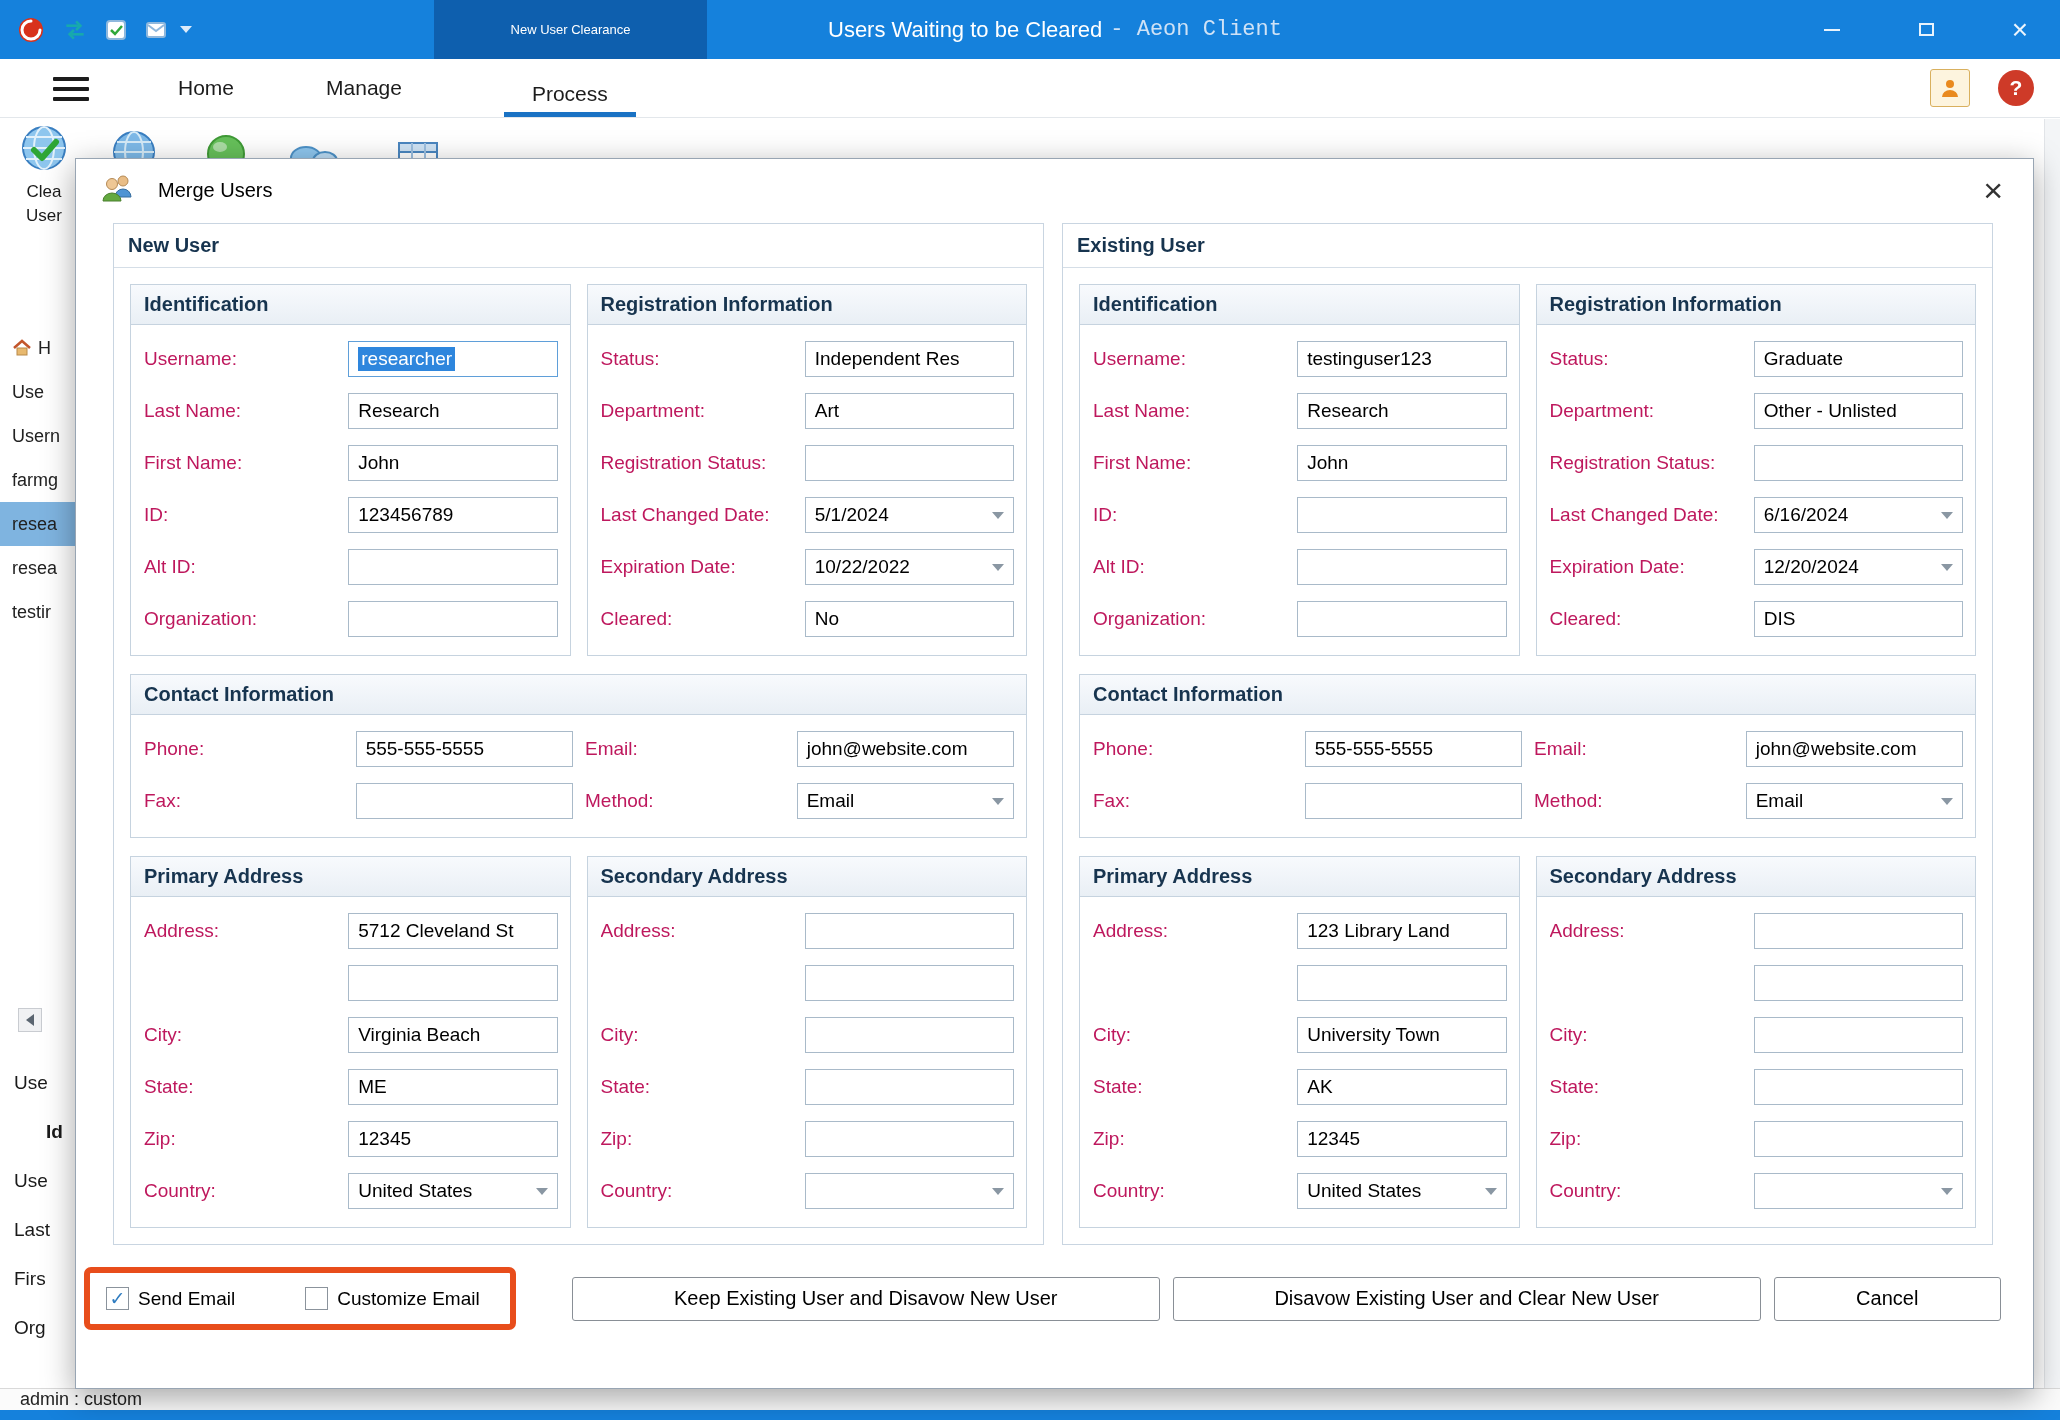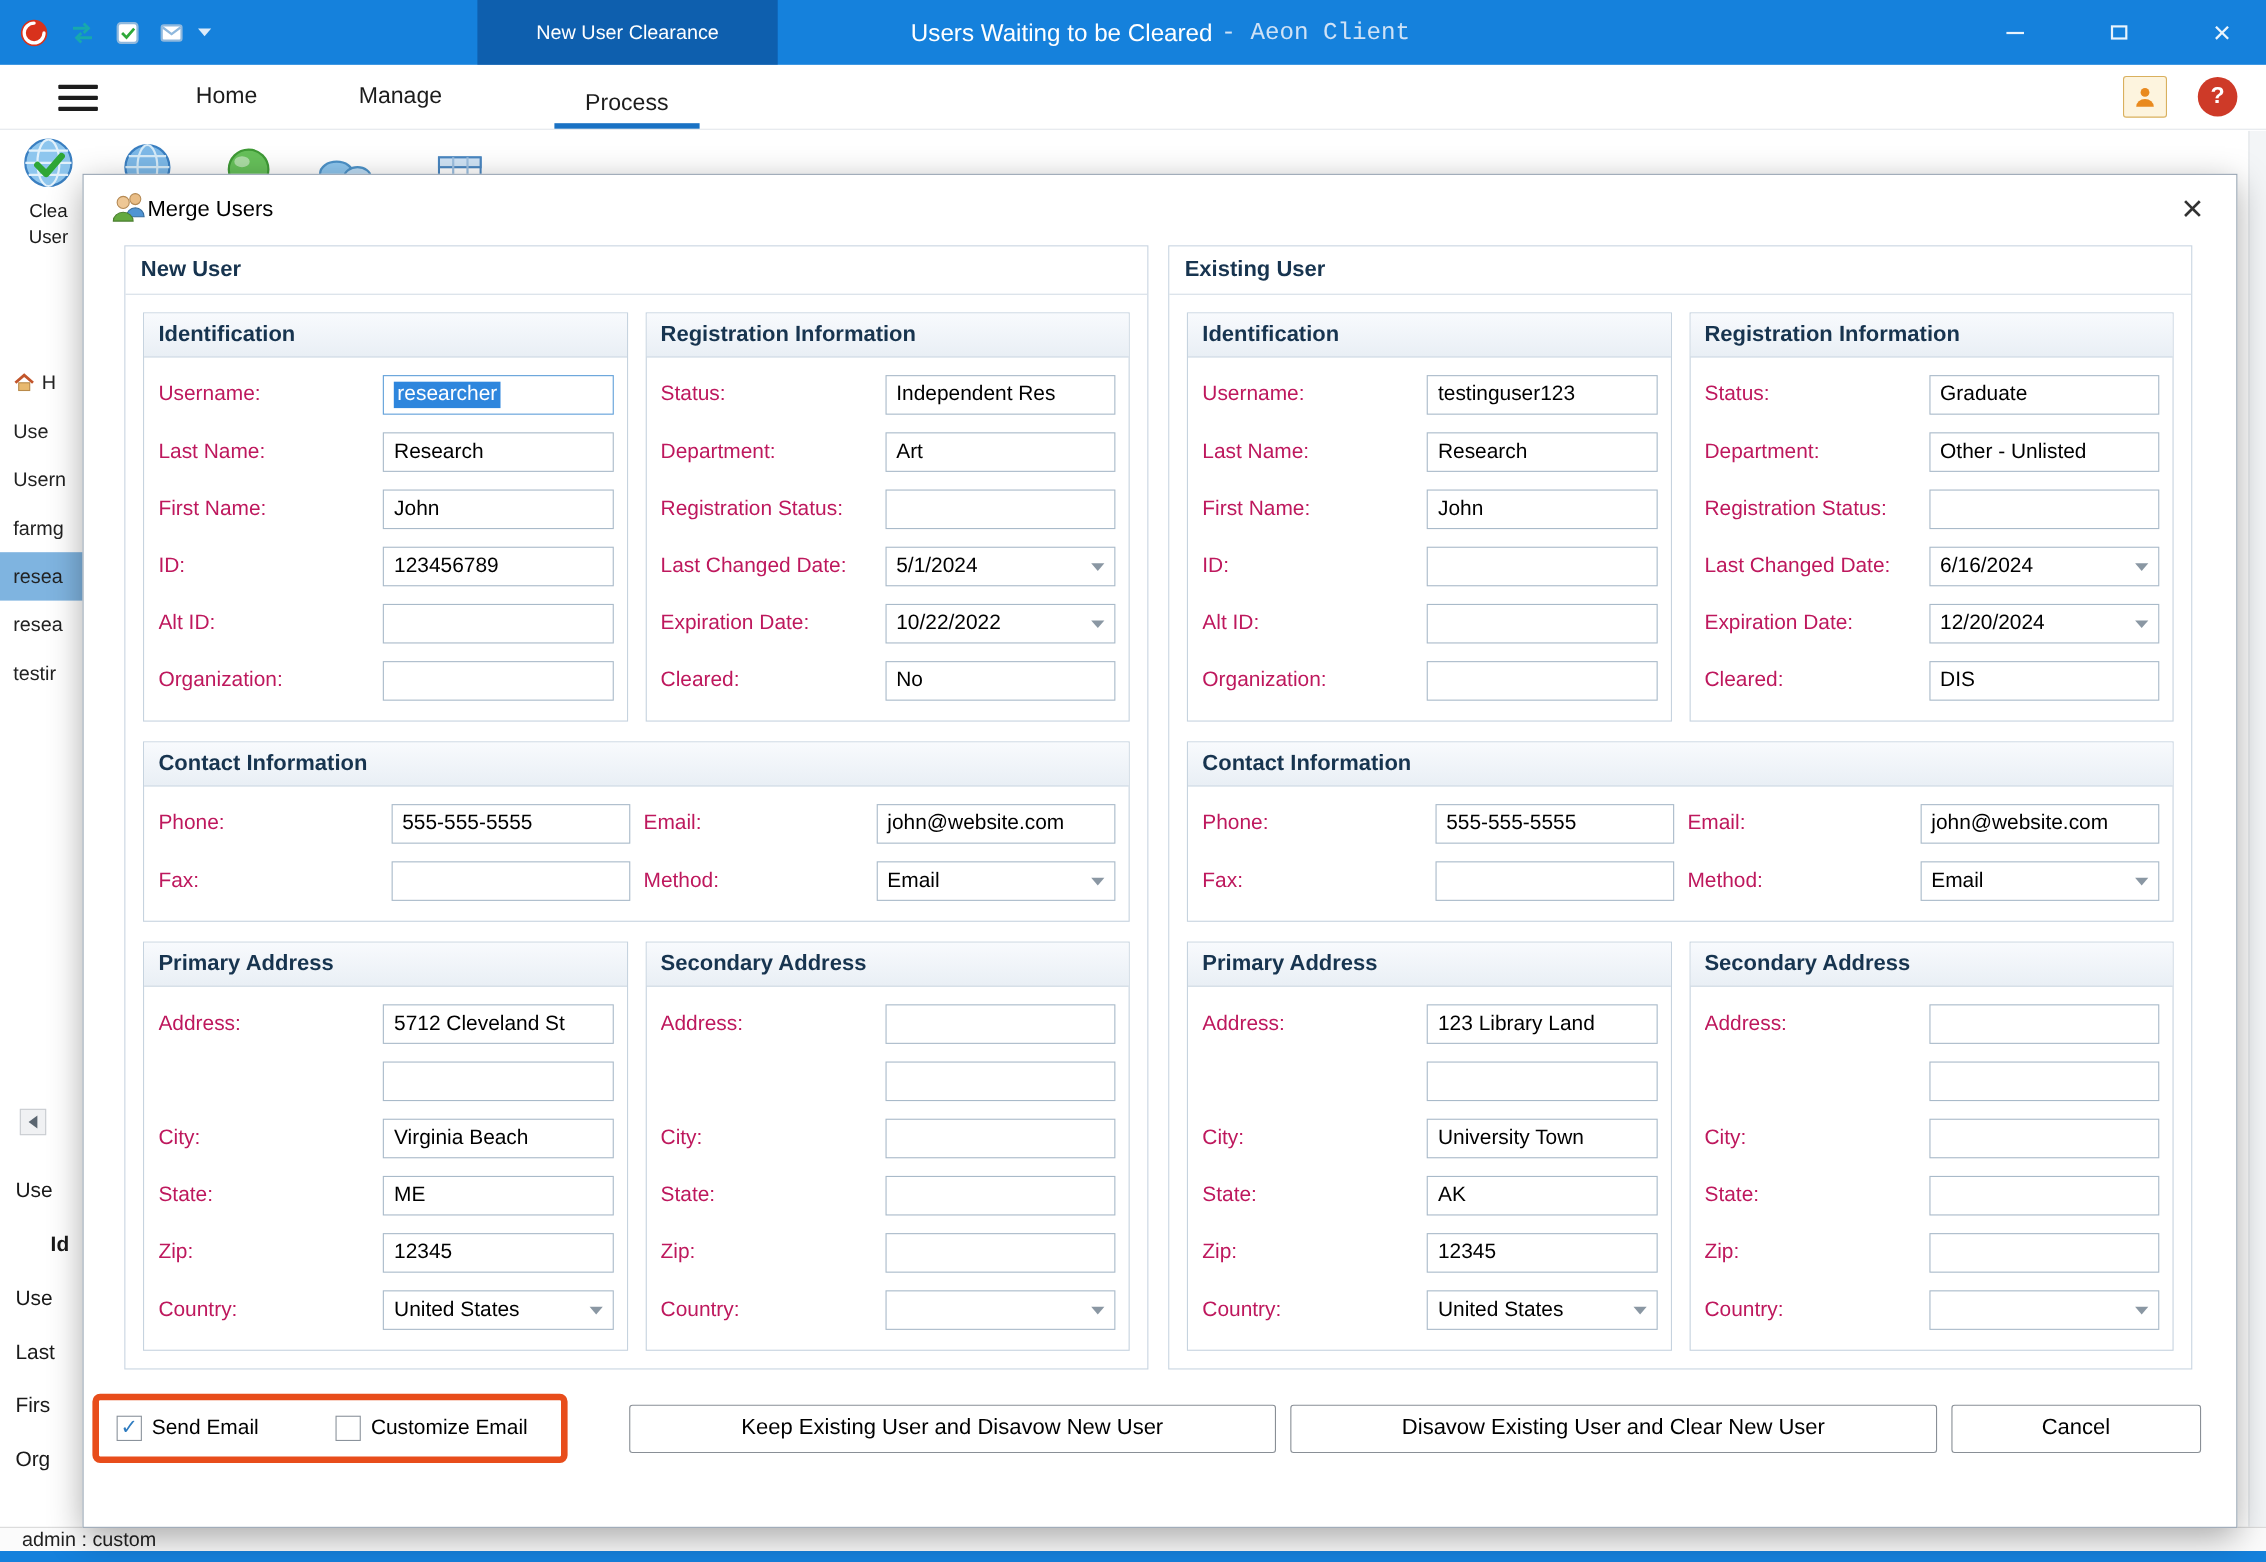--- a/index.html
+++ b/index.html
@@ -8,21 +8,21 @@
     width:2060px; height:1420px; position:relative; overflow:hidden;
     background:#ffffff; font-family:"Liberation Sans", sans-serif; color:#000;
   }
 
   
   .titlebar { position:absolute; left:0; top:0; width:2060px; height:59px; background:#1581dc; z-index:2; }
   .qat { position:absolute; left:16px; top:0; height:59px; display:flex; align-items:center; gap:16px; }
   .qat svg { display:block; }
   .qat-chevron { width:0; height:0; border-left:6px solid transparent; border-right:6px solid transparent; border-top:7px solid #dcebfa; margin-left:-4px; }
   .tb-tab { position:absolute; left:434px; top:0; width:273px; height:59px; background:#0e5fae; color:#fff;
-            display:flex; align-items:center; justify-content:center; font-size:18px; }
+            display:flex; align-items:center; justify-content:center; font-size:13px; }
   .tb-title { position:absolute; left:828px; top:0; height:59px; display:flex; align-items:center; color:#fff; font-size:22px; }
   .tb-app { color:#cfe2f6; margin-left:8px;font-family:Liberation Mono, monospace; }
   .win-controls { position:absolute; right:30px; top:0; height:59px; display:flex; align-items:center; gap:74px; }
   .win-btn { display:flex; align-items:center; justify-content:center; width:20px; height:30px; color:rgba(255,255,255,.92); }
   .glyph-min { width:16px; height:2px; background:rgba(255,255,255,.9); display:block; }
   .glyph-max { width:15px; height:13px; border:2px solid rgba(255,255,255,.9); display:block; }
   .glyph-close { font-size:28px; line-height:1; font-weight:300; }
 
   
   .ribbon { position:absolute; left:0; top:59px; width:2060px; height:59px; background:#fff; border-bottom:1px solid #e3e7eb; z-index:2; }
@@ -59,21 +59,21 @@
 
   
   .statusbar { position:absolute; left:0; right:0; top:1388px; height:22px; background:#fbfbfb; border-top:1px solid #d9d9d9;
                font-size:18px; color:#222; display:flex; align-items:center; padding-left:20px; z-index:1; }
   .bottom-strip { position:absolute; left:0; right:0; bottom:0; height:10px; background:#1581dc; z-index:1; }
 
   
   .dialog { position:absolute; left:75px; top:158px; width:1959px; height:1231px; background:#fff; border:1px solid #98a5b3;
             box-shadow:0 8px 30px rgba(0,0,0,.35); z-index:10; }
   .dialog-header { height:62px; display:flex; align-items:center; padding:0 26px; }
-  .dialog-title { font-size:20px; margin-left:0; color:#000; }
+  .dialog-title { font-size:20px; margin-left:24px; color:#000; }
   .dialog-close { margin-left:auto; font-size:34px; font-weight:300; color:#333; line-height:1; padding:0 4px; }
 
   .groups-row { display:flex; gap:18px; padding:2px 40px 0 37px; }
   .user-group { flex:1; border:1px solid #c9d5e1; background:#fff; }
   .group-caption { font-weight:700; font-size:20px; color:#17344f; padding:10px 14px; border-bottom:1px solid #d5dee7; }
   .group-body { display:grid; grid-template-columns:1fr 1fr; gap:18px 16px; padding:16px; }
   .panel { border:1px solid #c6d3df; background:#fff; }
   .panel.area-contact { grid-column:1 / -1; }
   .panel-header { background:linear-gradient(#f8fafd,#e9eff5); border-bottom:1px solid #c6d3df; font-weight:700; font-size:20px;
                   color:#17344f; padding:8px 13px; }

